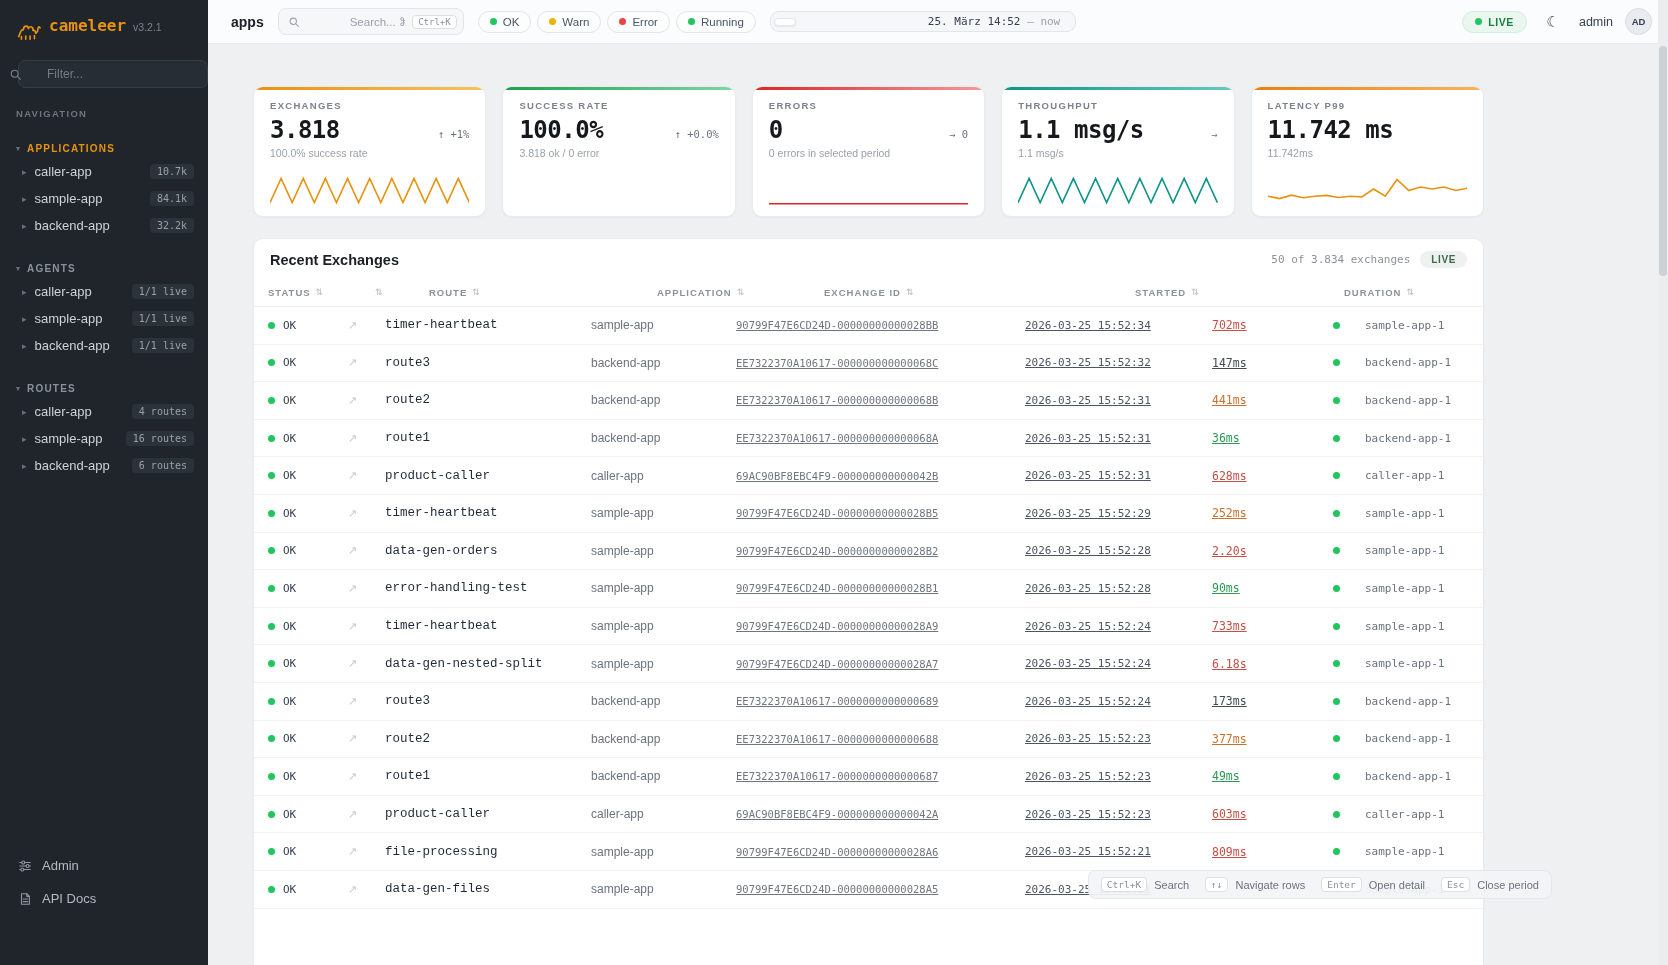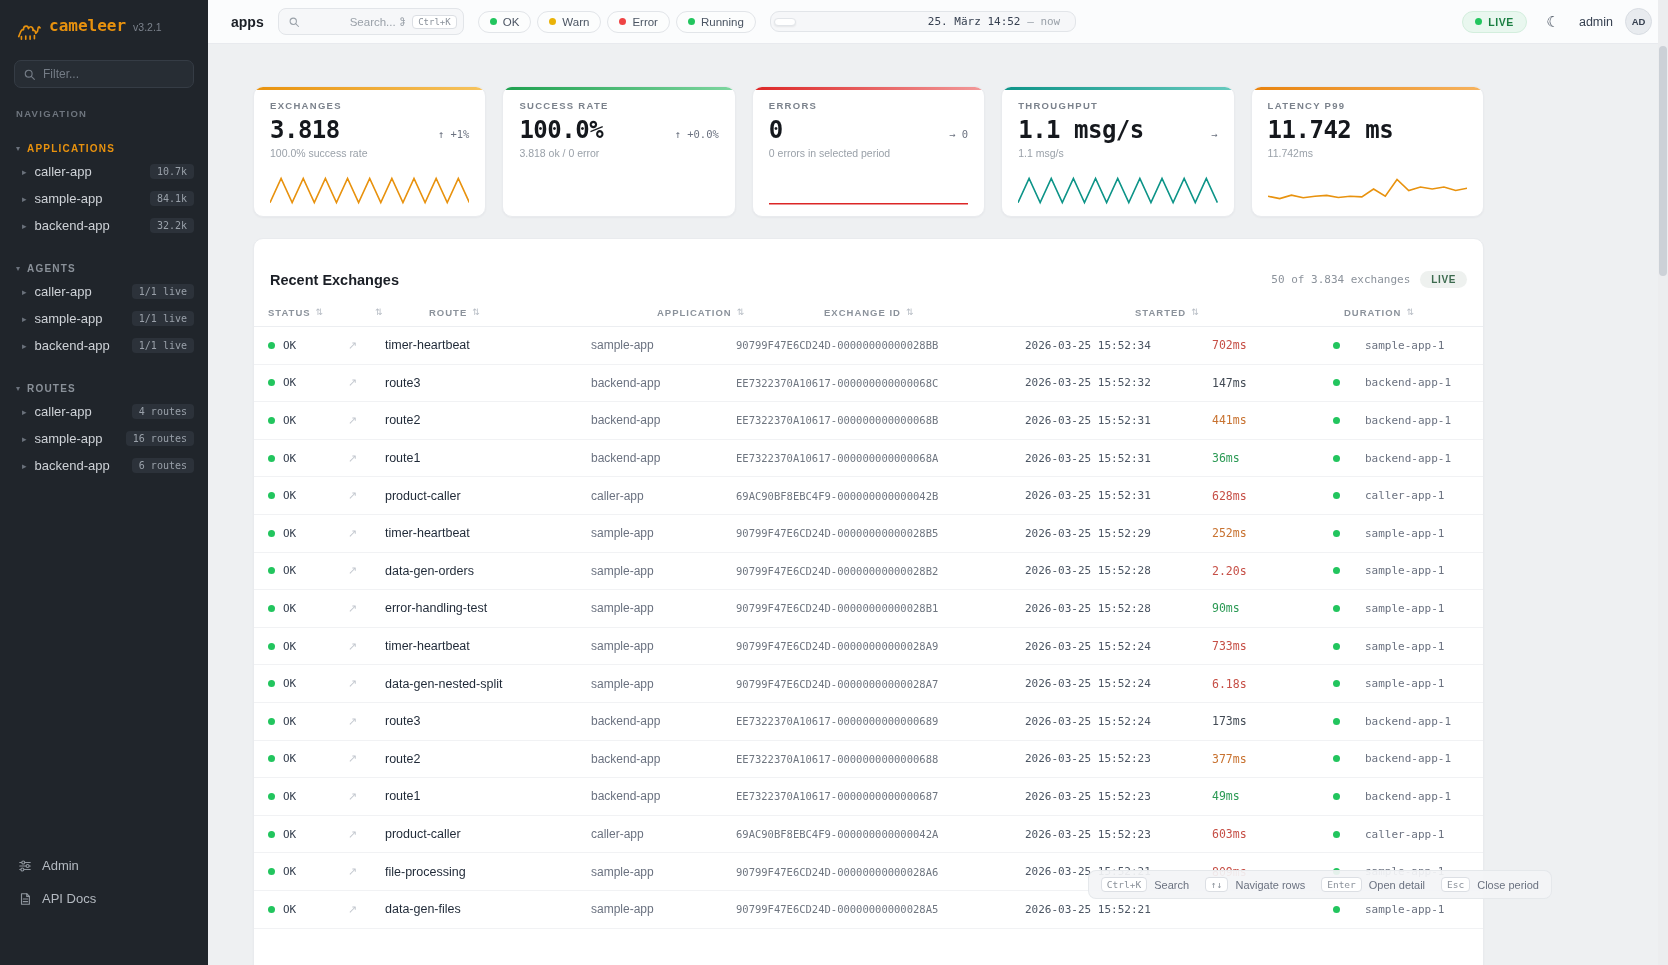--- a/index.html
+++ b/index.html
@@ -1,26 +1,26 @@
 <!DOCTYPE html>
 <html><head>
 <meta charset="utf-8">
 <style>
   * { margin:0; padding:0; box-sizing:border-box; }
   html,body { width:1668px; height:965px; overflow:hidden; }
   body { display:flex; font-family:"Liberation Sans", sans-serif; background:#eef0f2; color:#1f2937; }
-  .mono { font-family:"DejaVu Sans Mono", monospace; }
+  .mono { font-family:"DejaVu Sans Mono", monospace;text-decoration:underline; }
 
   
   .sidebar { width:208px; background:#20252b; display:flex; flex-direction:column; flex-shrink:0; }
   .logo-row { display:flex; align-items:baseline; gap:7px; padding:16px 16px 8px; cursor:pointer; }
   .logo-row svg { align-self:center; }
   .logo-name { color:#e8920e; font-weight:700; font-size:16px; font-family:"DejaVu Sans Mono", monospace; }
   .logo-ver { color:#7b828c; font-size:10.5px; }
-  .filter-wrap { margin:10px 14px 0; position:relative; }
+  .filter-wrap { margin:10px 0 0; position:relative;padding-left:18px; }
   .filter-wrap .s-icon { position:absolute; left:9px; top:7px; color:#747c86; }
   .filter-input { width:100%; background:#272d34; border:1px solid #353c45; border-radius:7px; padding:6px 10px 6px 28px; font-size:12px; color:#cfd3d8; outline:none; }
   .filter-input::placeholder { color:#747c86; }
   .nav-label { padding:20px 16px 0; font-size:9.5px; letter-spacing:1.3px; color:#6e757e; font-weight:700; }
   .section { margin-top:20px; }
   .section-head { display:flex; align-items:center; gap:7px; padding:4px 16px; cursor:pointer; }
   .caret { color:#6b727c; font-size:8px; }
   .section-title { font-size:10px; letter-spacing:1.2px; color:#8a9199; font-weight:700; }
   .section-title.accent { color:#e8920e;text-align:right; }
   .nav-item { display:flex; align-items:center; gap:8px; padding:6px 14px 6px 22px; cursor:pointer; }
@@ -65,34 +65,34 @@
   .card-title { font-size:9.5px; letter-spacing:1.3px; color:#7b828c; font-weight:700; }
   .card-valrow { display:flex; align-items:baseline; justify-content:space-between; margin-top:5px; }
   .card-value { font-family:"DejaVu Sans Mono", monospace; font-size:24px; font-weight:700; color:#15181d; letter-spacing:-0.5px; white-space:nowrap; }
   .card-trend { font-family:"DejaVu Sans Mono", monospace; font-size:10.5px; color:#6b7280; white-space:nowrap; }
   .card-sub { font-size:10.5px; color:#9aa1a9; margin-top:3px; white-space:nowrap; }
   .spark { position:absolute; left:16px; right:16px; bottom:9px; height:33px; }
   .spark svg { width:100%; height:100%; display:block; }
 
   
   .panel { margin-top:21px; background:#fff; border:1px solid #e9ebee; border-radius:10px; overflow:hidden; height:740px; box-shadow:0 1px 2px rgba(16,24,40,.04); }
-  .panel-head { display:flex; align-items:center; padding:12px 16px 10px;margin-top:20px; }
+  .panel-head { display:flex; align-items:center; padding:12px 16px 10px; }
   .panel-title { font-size:14.5px; font-weight:700; color:#1b1f26; }
   .panel-right { margin-left:auto; display:flex; align-items:center; gap:10px; }
   .panel-count { font-family:"DejaVu Sans Mono", monospace; font-size:11px; color:#8b929b; }
   .live-mini { background:#eef1ef; border-radius:999px; padding:3px 11px; font-size:10px; font-weight:700; color:#3c6a4e; letter-spacing:.6px; }
   .thead, .trow { display:grid; grid-template-columns:80px 37px 206px 145px 289px 187px 121px 1fr; align-items:center; padding-left:14px; }
   .thead { height:29px; border-bottom:1px solid #eceef1;gap:22px; }
   .th { font-size:9.5px; letter-spacing:1px; color:#8b929b; font-weight:700; display:flex; gap:5px; align-items:center; cursor:pointer; }
   .sort { font-size:9px; color:#b6bcc4; font-weight:400; }
   .trow { height:37.6px; border-bottom:1px solid #f1f2f4; cursor:pointer; }
   .cell-status { display:flex; gap:8px; align-items:center; font-family:"DejaVu Sans Mono", monospace; font-size:11px; color:#374151; }
   .okdot { width:7px; height:7px; border-radius:50%; background:#22c55e; flex-shrink:0; }
   .cell-arrow { color:#c3c8cf; font-size:11px; }
-  .cell-route { font-size:12.5px; color:#1f2937; }
+  .cell-route { font-size:12.5px; color:#1f2937;font-family:Liberation Mono, monospace; }
   .cell-app { font-size:12px; color:#6b7280; }
   .cell-id { font-size:10.5px; color:#6f7680; }
   .cell-started { font-size:11px; color:#4b5563; }
   .cell-dur { font-size:11.5px; }
   .dur-red { color:#c64f46; } .dur-orange { color:#c87230; } .dur-green { color:#2c9a55; } .dur-neutral { color:#434b55; }
   .cell-agent { display:flex; gap:25px; align-items:center; font-family:"DejaVu Sans Mono", monospace; font-size:11px; color:#6b7280; }
 
   
   .hints { position:absolute; right:116px; bottom:66px; display:flex; gap:16px; align-items:center; background:rgba(243,244,246,.93); border:1px solid rgba(226,229,233,.8); border-radius:8px; padding:6px 12px; }
   .hint { display:flex; gap:7px; align-items:center; font-size:11px; color:#6b7280; white-space:nowrap; }

